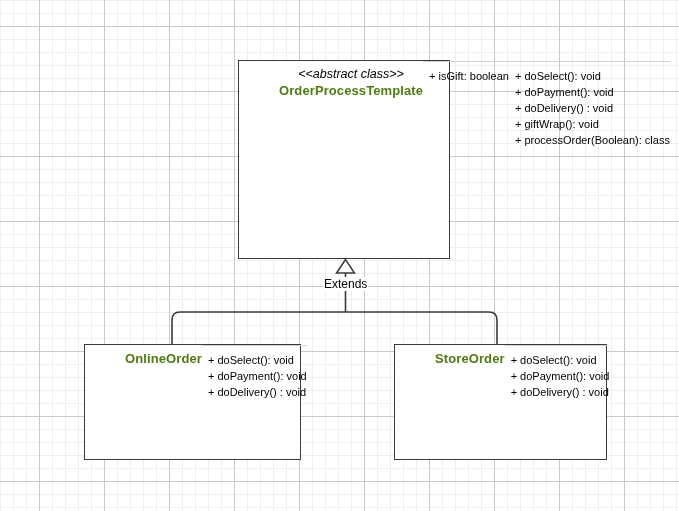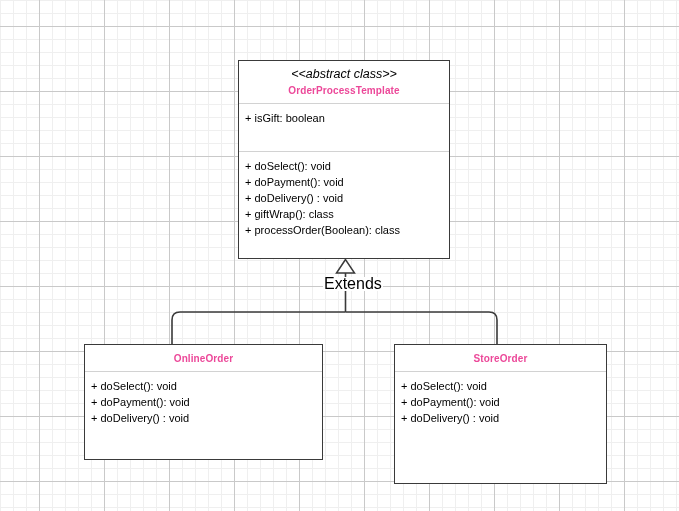--- a/index.html
+++ b/index.html
@@ -36,21 +36,22 @@
       -26px -39px;
   }
 
   
   .uml-class {
     position: absolute;
     box-sizing: border-box;
     background: #ffffff;
     border: 1.6px solid #3a3a3a;
     display: flex;
-    flex-direction: column;
+    flex-direction: row;
+    padding-left: 40px;
   }
 
   .compartment {
     box-sizing: border-box;
   }
 
   .compartment.header {
     text-align: center;
     padding-top: 5px;
     padding-bottom: 4px;
@@ -64,22 +65,22 @@
   .stereotype {
     font-style: italic;
     font-size: 12.5px;
     color: #000000;
     line-height: 16px;
     display: block;
   }
 
   .class-name {
     font-weight: bold;
-    font-size: 10px;
-    color: #ec4899;
+    font-size: 13px;
+    color: #4d7c0f;
     line-height: 17px;
     display: block;
     letter-spacing: 0.1px;
   }
 
   .member {
     font-size: 11px;
     color: #000000;
     line-height: 16px;
     white-space: nowrap;
@@ -96,44 +97,44 @@
   #class-orderprocesstemplate .attributes {
     height: 48px;
   }
   #class-orderprocesstemplate .operations {
     flex: 1;
   }
 
   #class-onlineorder {
     left: 84px;
     top: 344px;
-    width: 239px;
+    width: 217px;
     height: 116px;
   }
 
   #class-storeorder {
     left: 394px;
     top: 344px;
     width: 213px;
-    height: 140px;
+    height: 116px;
   }
 
   
   #generalization {
     position: absolute;
     left: 0;
     top: 0;
     width: 679px;
     height: 511px;
     pointer-events: none;
   }
 
   .edge-label {
     position: absolute;
-    font-size: 16px;
+    font-size: 12px;
     color: #000000;
     background: #ffffff;
     line-height: 14px;
     padding: 0 1px;
     white-space: nowrap;
   }
   #extends-label {
     left: 323px;
     top: 277px;
   }
@@ -163,21 +164,21 @@
     </div>
 
     <div class="compartment body attributes">
       <span class="member">+ isGift: boolean</span>
     </div>
 
     <div class="compartment body operations">
       <span class="member">+ doSelect(): void</span>
       <span class="member">+ doPayment(): void</span>
       <span class="member">+ doDelivery() : void</span>
-      <span class="member">+ giftWrap(): class</span>
+      <span class="member">+ giftWrap(): void</span>
       <span class="member">+ processOrder(Boolean): class</span>
     </div>
   </div>
 
   <div class="uml-class" id="class-onlineorder">
 
     <div class="compartment header">
       <span class="class-name">OnlineOrder</span>
     </div>
 

